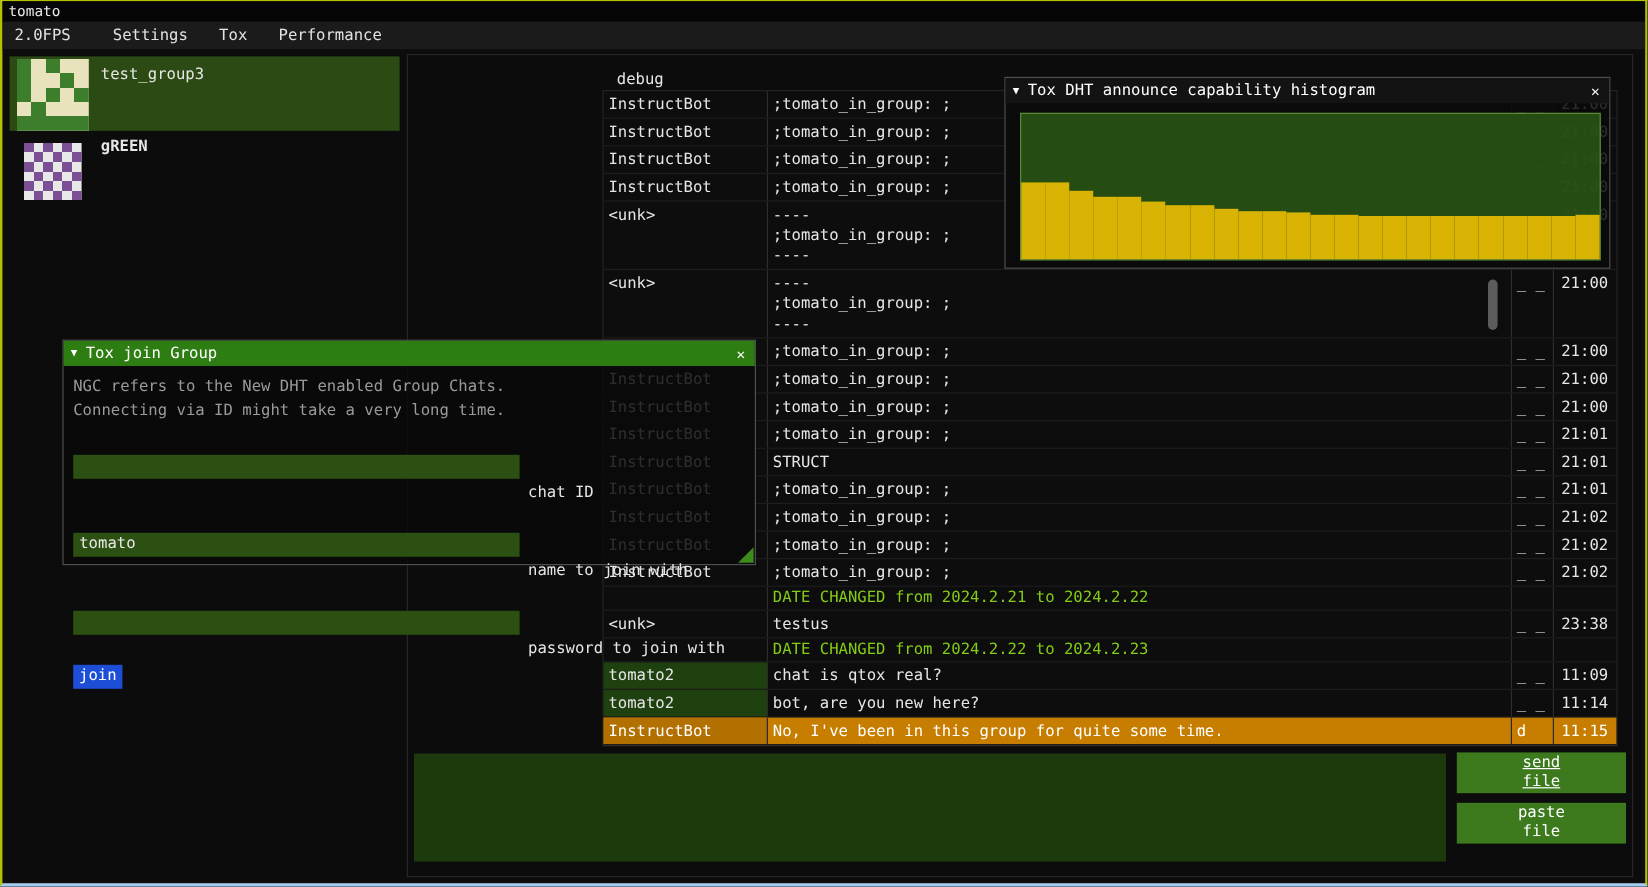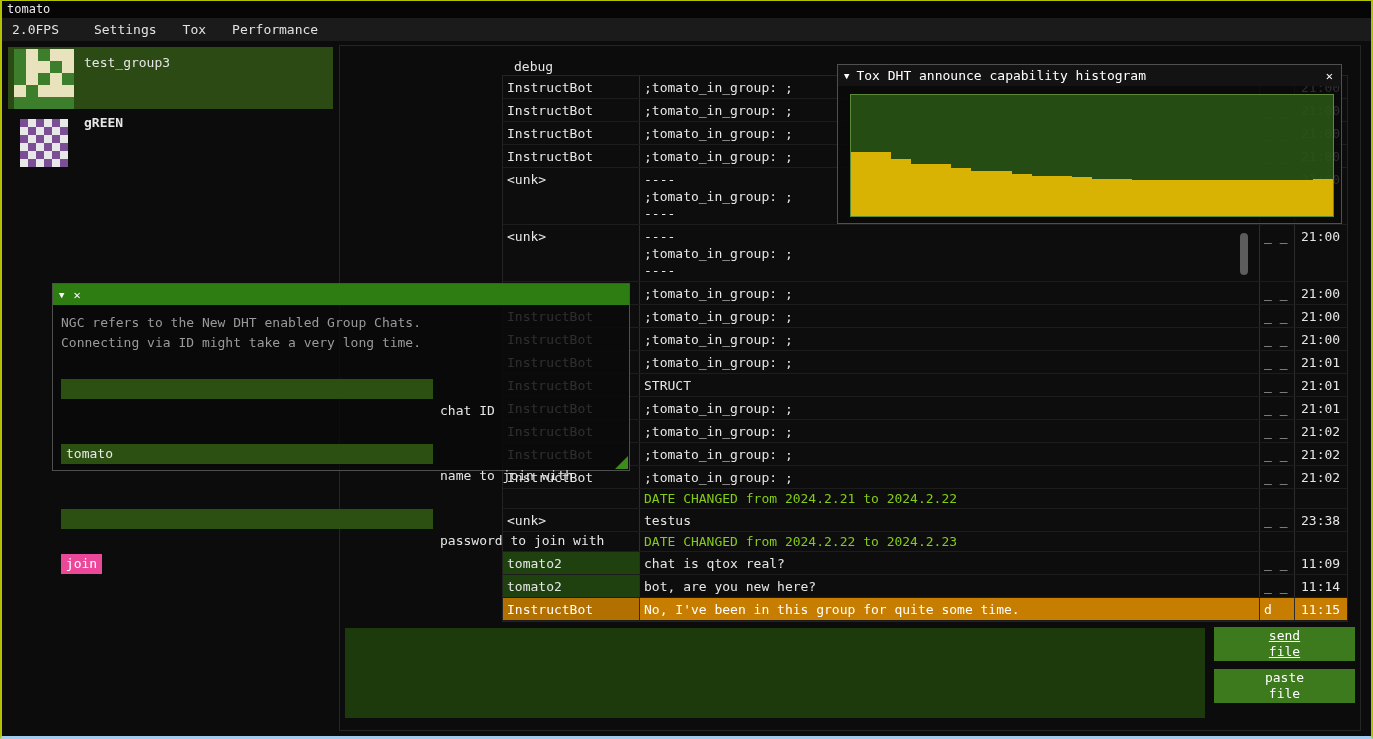--- a/index.html
+++ b/index.html
@@ -58,21 +58,21 @@
   .win-title .collapse { font-size:9px; margin-right:7px; }
   .win-title .wtitle { flex:1; }
   .win-title .close { font-size:12px; padding:0 2px; cursor:pointer; }
   .win.join { left:50px; top:282px; width:578px; height:188px; }
   .win.join .win-title { background:#2e7d13; }
   .join-body { position:relative; padding:8px; height:calc(100% - 21px); }
   .info-line { line-height:20px; color:#9a9a9a; }
   .field-row { display:flex; align-items:center; margin-top:6px; }
   .tfield { width:372px; height:20px; background:#2b5011; border:none; color:#e8e8e8; font:inherit; font-size:13px; padding:0 5px; outline:none; }
   .flabel { margin-left:7px;margin-top:44px; }
-  .join-btn { margin-top:6px; width:41px; height:20px; background:#ec4899; }
+  .join-btn { margin-top:6px; width:41px; height:20px; background:#1d4ed8; }
   .grip { position:absolute; right:1px; bottom:1px; width:0; height:0; border-left:13px solid transparent; border-bottom:13px solid #3e8a1a; }
   .win.hist { left:835px; top:63px; width:505px; height:160px; z-index:11; }
   .win.hist .win-title { background:#131313; }
   .plot { position:absolute; left:12px; top:29px; width:484px; height:123px; background:rgba(42,88,20,0.85); border:1px solid #5c8a3a; }
   .bars { position:absolute; inset:0; display:flex; align-items:flex-end; }
   .hbar { flex:1 0 auto; background:#d9b303; }
 </style>
 </head>
 <body>
 
@@ -299,20 +299,21 @@
 
   <textarea class="composer" style=""></textarea>
   <button class="btn send">send
 file</button>
   <button class="btn paste">paste
 file</button>
 
   <div class="win join">
     <div class="win-title">
       <span class="collapse">▼</span>
+      <span class="wtitle">Tox join Group</span>
       <span class="close">✕</span>
     </div>
     <div class="join-body">
       <div>
           <div class="info-line">NGC refers to the New DHT enabled Group Chats.</div>
           <div class="info-line">Connecting via ID might take a very long time.</div>
         </div>
       <div>
         <div class="field-row">
           <input class="tfield" value="" style="">

